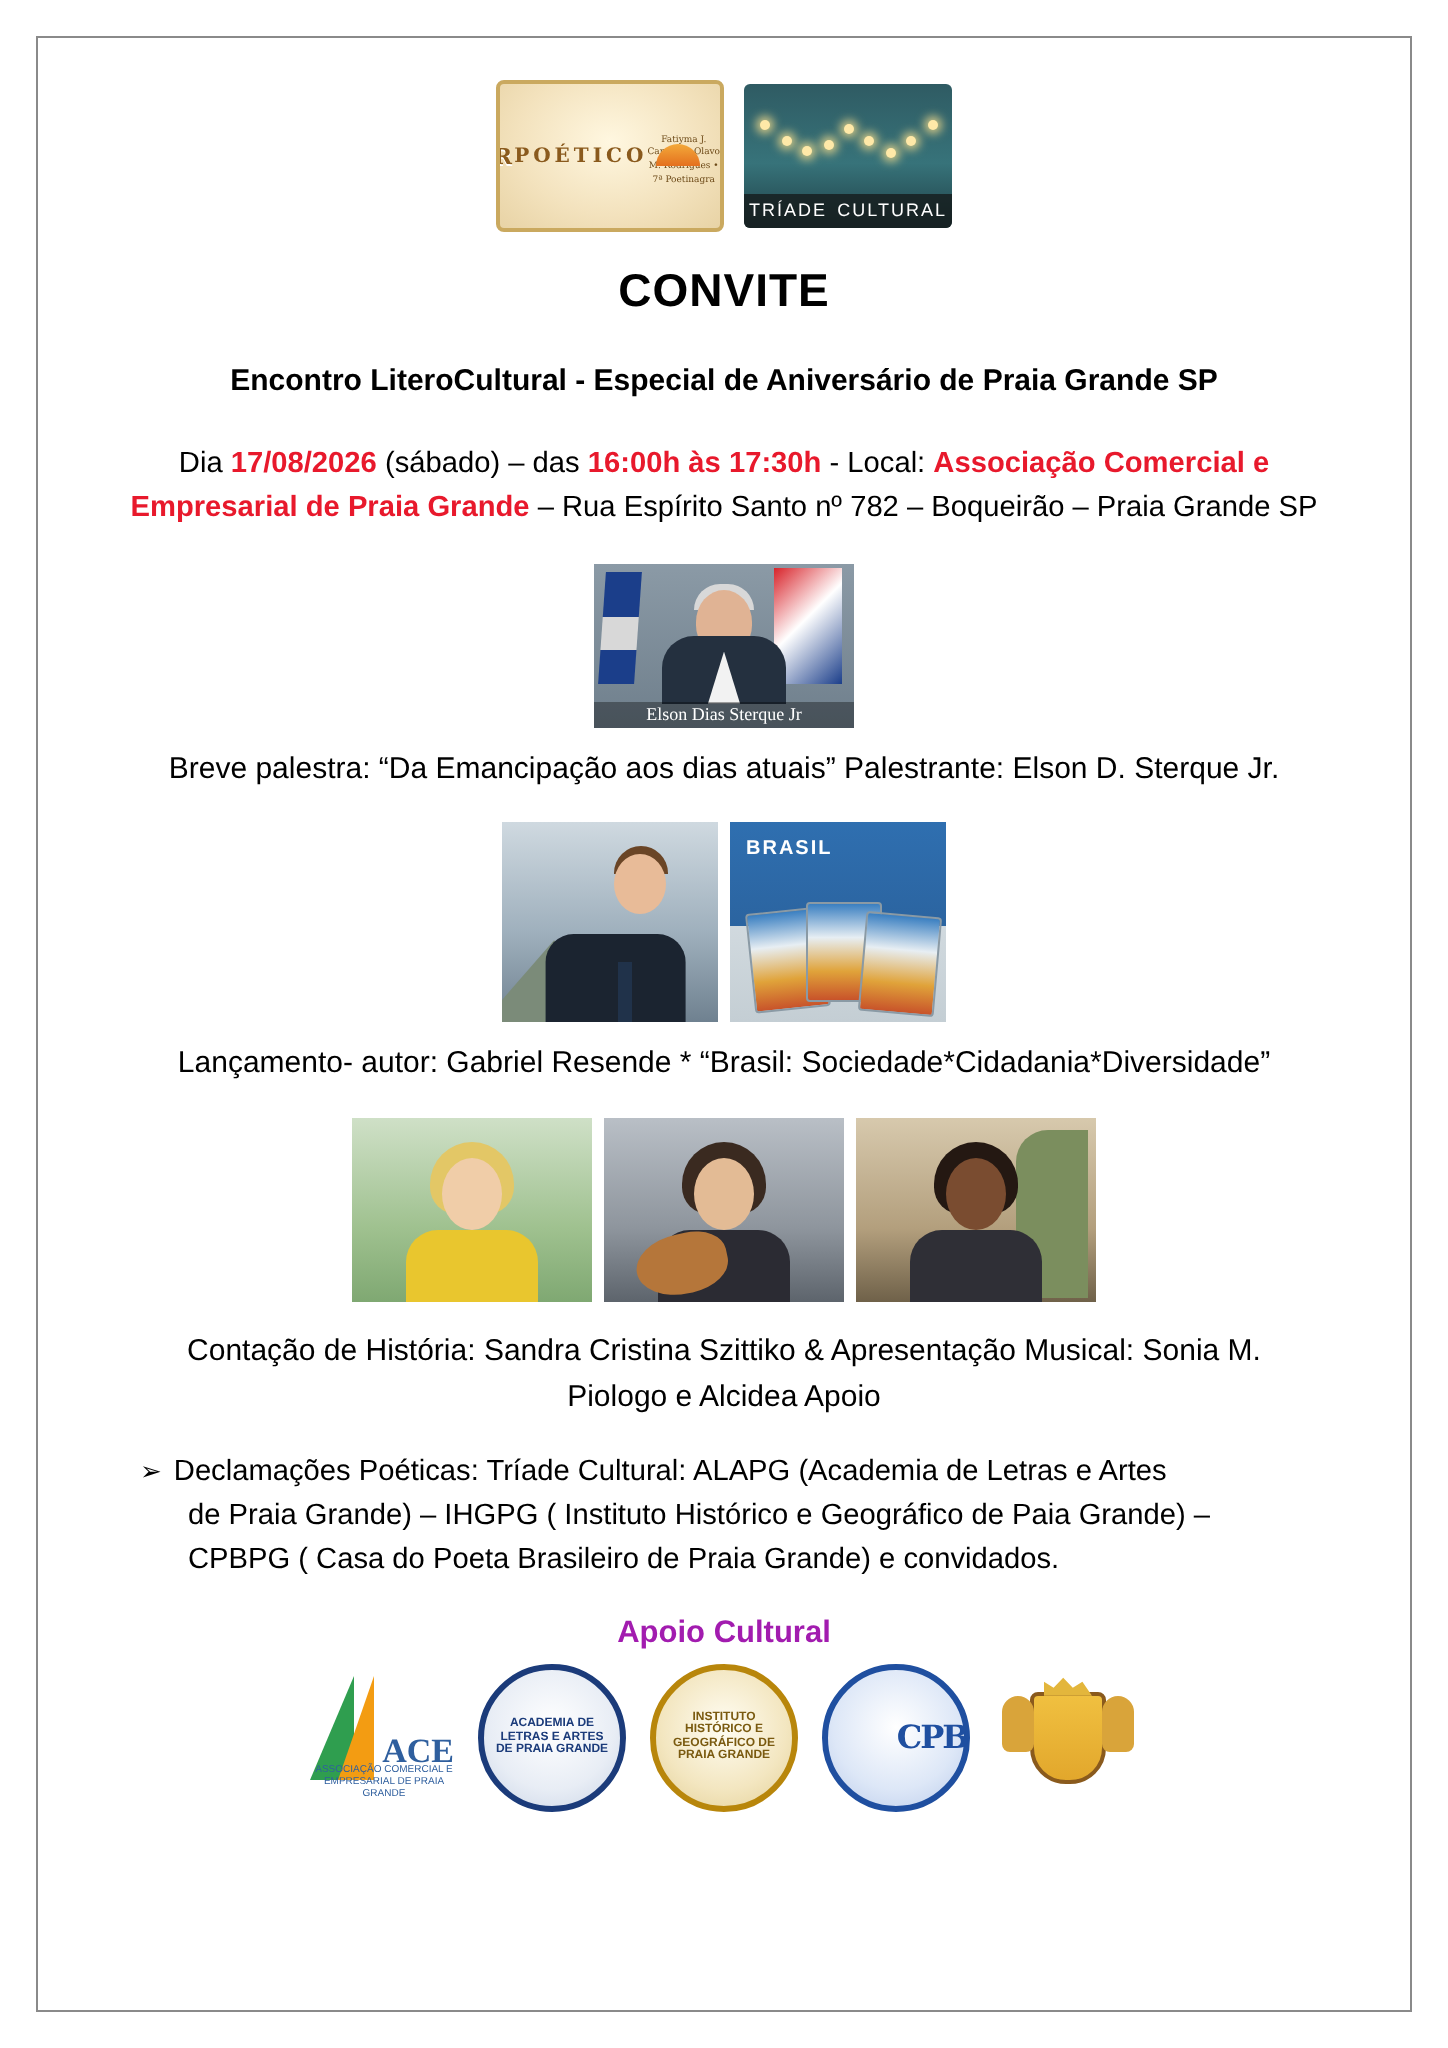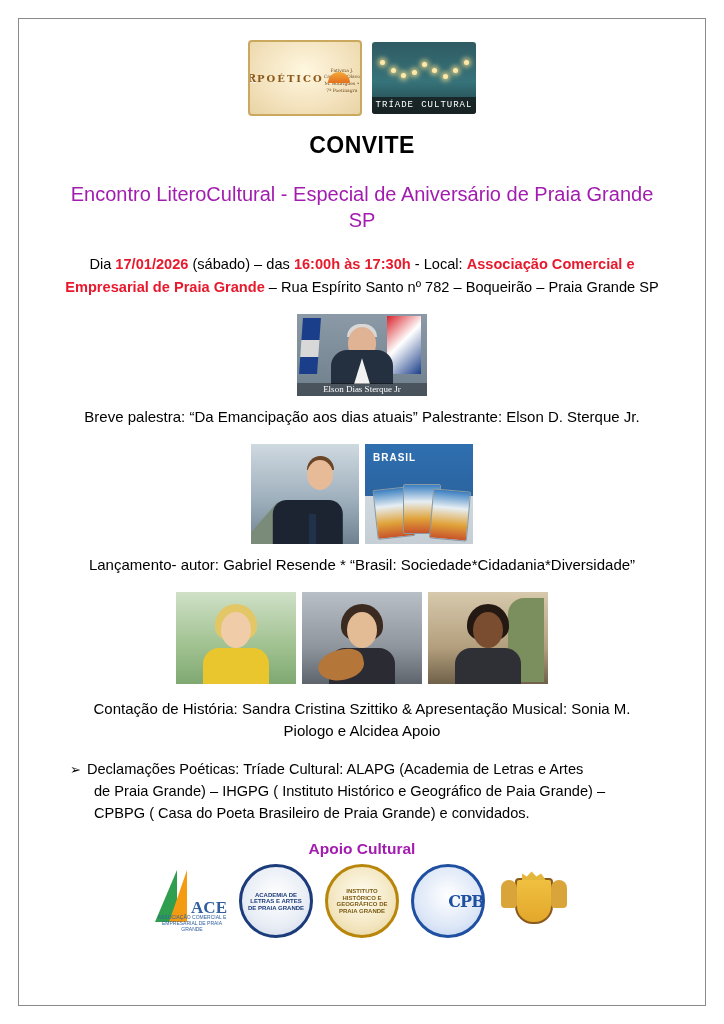--- a/index.html
+++ b/index.html
@@ -112,39 +112,39 @@
     width: 5px; height: 5px;
     border-radius: 50%;
     background: #ffe9a8;
     box-shadow: 0 0 5px 2px rgba(255,226,140,.8);
   }
   .logo-triade .bar {
     position: relative;
     width: 100%;
     background: rgba(20,25,25,.78);
     color: #ffffff;
-    font-family: Liberation Mono, monospace;
+    font-family: Liberation Sans, sans-serif;
     font-size: 9px;
     letter-spacing: 1px;
     padding: 3px 0 4px;
     display: flex;
     justify-content: space-around;
   }
 
   
   .convite {
     font-size: 23px;
     font-weight: bold;
     letter-spacing: .5px;
     margin: 2px 0 22px;
   }
   .title-red {
-    color: #a21caf;
-    font-size: 20px;
-    font-weight: normal;
+    color: #000000;
+    font-size: 15px;
+    font-weight: bold;
     line-height: 1.3;
     margin: 0 0 20px;
     padding: 0 6px;
   }
   .line-info {
     font-size: 14.6px;
     line-height: 1.55;
     margin: 0 0 12px;
     padding: 0 4px;
   }
@@ -438,21 +438,21 @@
         </div>
       </div>
 
     </div>
 
     <div class="convite">CONVITE</div>
 
     <div class="title-red">Encontro LiteroCultural  - Especial de Aniversário de Praia Grande SP</div>
 
     <div class="line-info">
-      <span>Dia </span><span class="red">17/01/2026</span><span> (sábado) – das </span><span class="red">16:00h às 17:30h</span><span> - Local: </span><span class="red">Associação Comercial e Empresarial de Praia Grande</span><span> – Rua Espírito Santo nº 782 – Boqueirão – Praia Grande SP</span>
+      <span>Dia </span><span class="red">17/08/2026</span><span> (sábado) – das </span><span class="red">16:00h às 17:30h</span><span> - Local: </span><span class="red">Associação Comercial e Empresarial de Praia Grande</span><span> – Rua Espírito Santo nº 782 – Boqueirão – Praia Grande SP</span>
     </div>
 
     <div class="photo-row">
       <div class="photo ph-speaker">
         <div class="flagL"></div>
         <div class="flagR"></div>
         <div class="hair"></div>
         <div class="head"></div>
         <div class="body"></div>
         <div class="shirt"></div>

